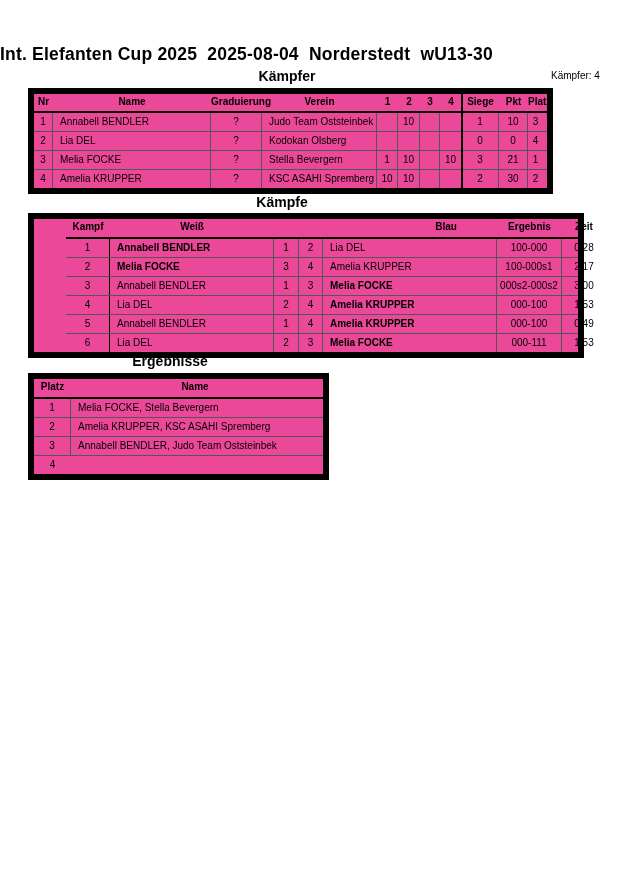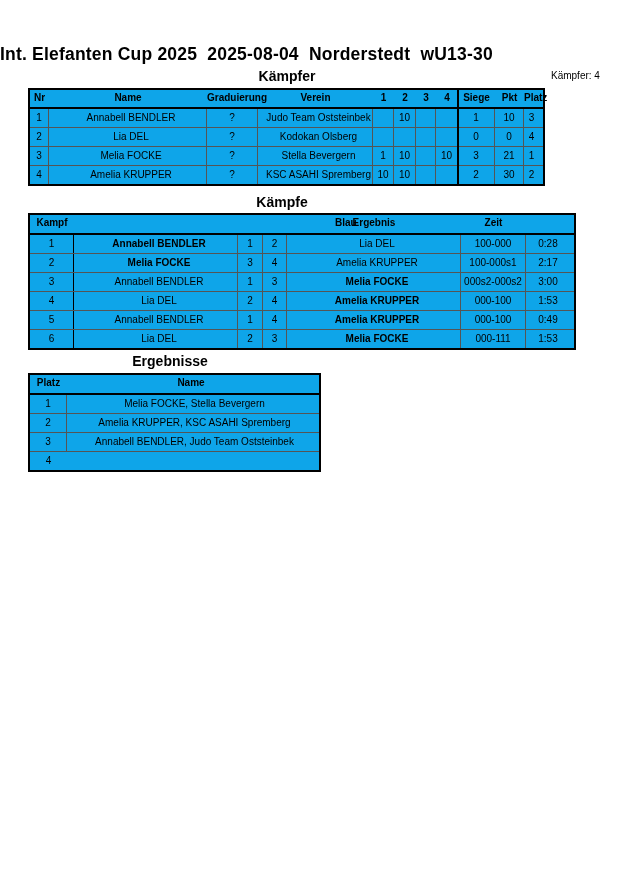--- a/index.html
+++ b/index.html
@@ -13,36 +13,36 @@
   }
   .sec-heading {
     position:absolute; font-size:14px; font-weight:bold;
     transform:translateX(-50%); white-space:nowrap;
   }
   #heading-kaempfer { left:287px; top:68px; }
   #heading-kaempfe  { left:282px; top:194px; }
   #heading-ergebnisse { left:170px; top:353px; }
   .count { position:absolute; left:551px; top:70px; font-size:10px; }
 
-  .tbl { position:absolute; border:2px solid #000000; background:#0ea5e9; }
+  .tbl { position:absolute; border:6px solid #000000; background:#ec4899; }
   #tbl-kaempfer  { left:28px; top:88px;  width:513px; }
   #tbl-kaempfe   { left:28px; top:213px; width:544px; }
   #tbl-ergebnisse{ left:28px; top:373px; width:289px; }
 
   .grid-row { display:grid; }
   #tbl-kaempfer  .grid-row { grid-template-columns:19px 158px 51px 115px 21px 22px 20px 22px 37px 29px 15px; }
-  #tbl-kaempfe   .grid-row { grid-template-columns:44px 164px 25px 24px 174px 65px 44px; }
+  #tbl-kaempfe   .grid-row { grid-template-columns:44px 164px 25px 24px 174px 65px 44px;margin-left:32px; }
   #tbl-ergebnisse .grid-row { grid-template-columns:37px 248px; }
 
   .cell {
     font-size:10px; text-align:center; white-space:nowrap; overflow:visible;
     box-sizing:border-box; border-right:1px solid #555;
   }
   .cell:last-child { border-right:none; }
-  .left { text-align:center; padding-left:7px; }
+  .left { text-align:left; padding-left:7px; }
   .bold { font-weight:bold; }
 
   .hdr { height:18px; line-height:16px; font-weight:bold; border-bottom:2px solid #000; }
   .hdr .cell { border-right:none; }
   #tbl-kaempfer .hdr { height:17px; line-height:15px; }
   .hdr-blau { padding-left:72px; }
 
   .row { height:18px; line-height:17px; border-bottom:1px solid #555; }
   .row:last-child { border-bottom:none; }
 
@@ -132,20 +132,21 @@
       <div class="cell">30</div>
       <div class="cell">2</div>
     </div>
   </div>
 
   <div class="sec-heading" id="heading-kaempfe">Kämpfe</div>
 
   <div class="tbl" id="tbl-kaempfe">
     <div class="grid-row hdr">
       <div class="cell">Kampf</div>
+      <div class="cell">Weiß</div>
       <div class="cell"></div>
       <div class="cell"></div>
       <div class="cell hdr-blau">Blau</div>
       <div class="cell">Ergebnis</div>
       <div class="cell">Zeit</div>
     </div>
 
     <div class="grid-row row">
       <div class="cell">1</div>
       <div class="cell left bold">Annabell BENDLER</div>

